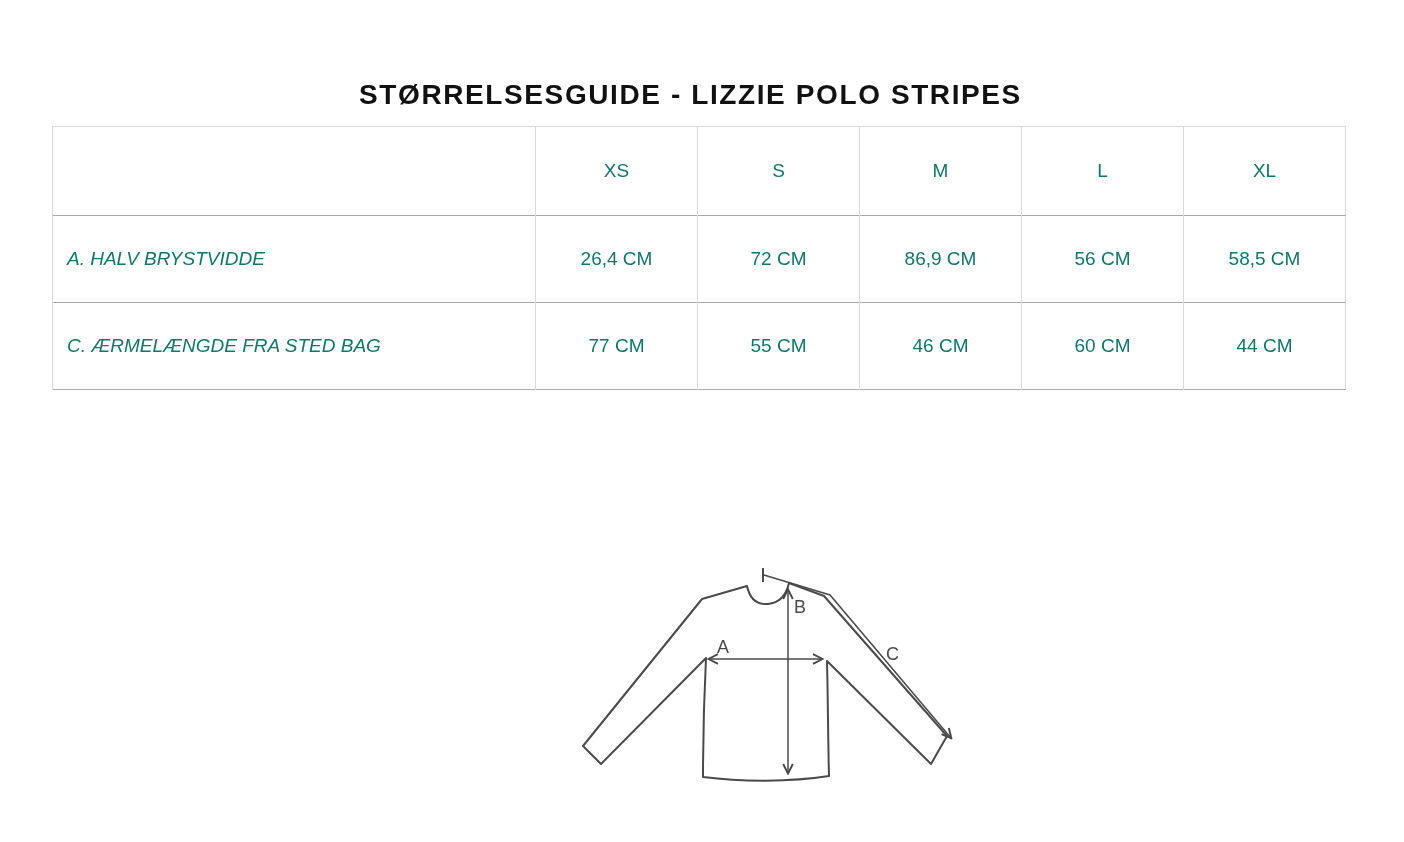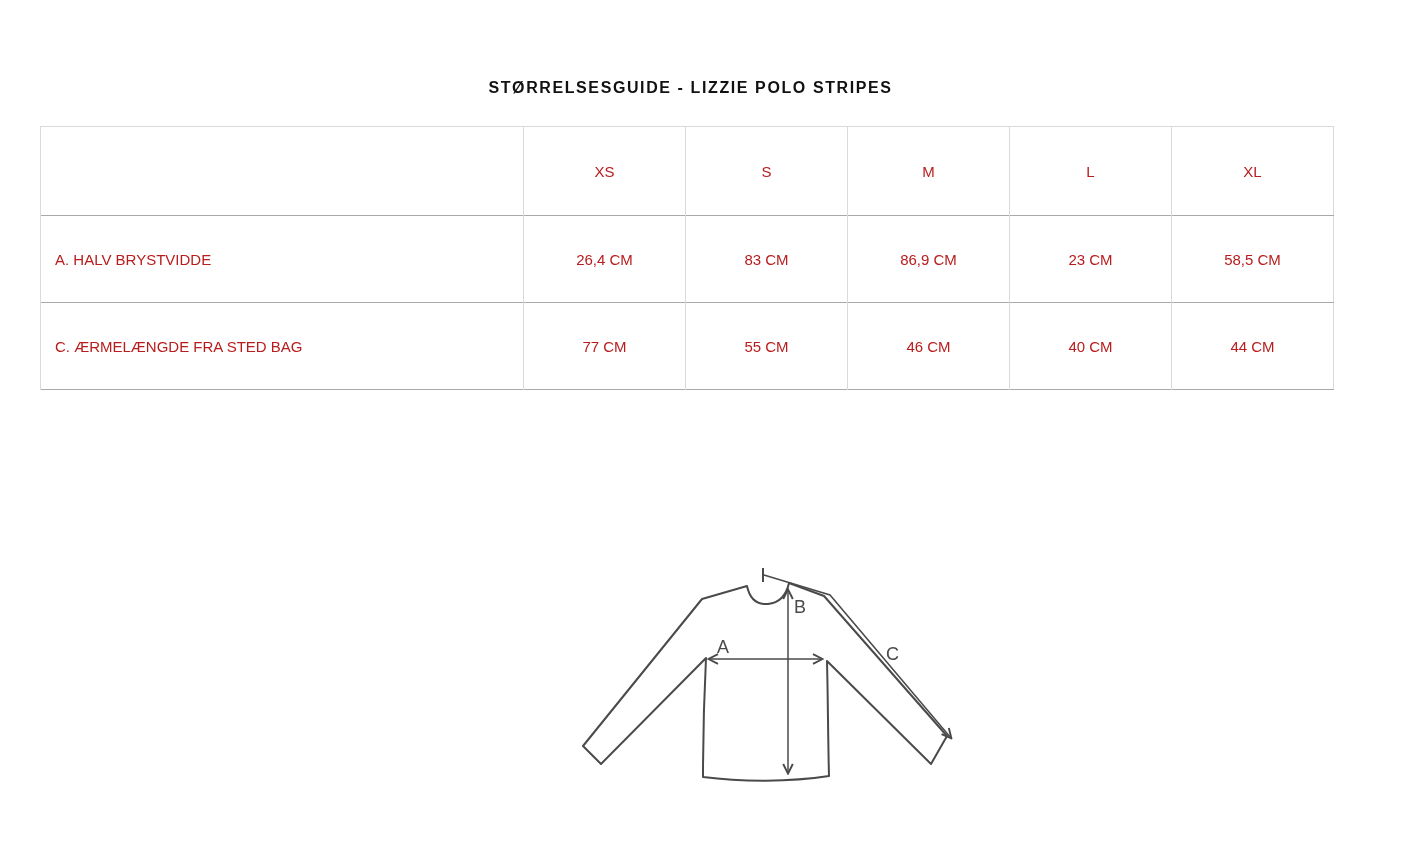--- a/index.html
+++ b/index.html
@@ -15,34 +15,34 @@
     height: 842px;
     background: #ffffff;
     overflow: hidden;
   }
   .title {
     position: absolute;
     left: 44px;
     top: 79px;
     width: 1293px;
     text-align: center;
-    font-size: 16px;
+    font-size: 28px;
     font-weight: bold;
     letter-spacing: 1.6px;
     color: #111111;
     white-space: nowrap;
   }
   table.size-table {
     position: absolute;
-    left: 40px;
+    left: 52px;
     top: 126px;
     border-collapse: collapse;
     table-layout: fixed;
-    font-size: 15px;
-    color: #b91c1c;
+    font-size: 19px;
+    color: #0f766e;
     border-right: 1px solid #d9d9d9;
     border-bottom: 1px solid #a9a9a9;
   }
   table.size-table th,
   table.size-table td {
     border-left: 1px solid #d9d9d9;
     border-top: 1px solid #a9a9a9;
     font-weight: normal;
     text-align: center;
     vertical-align: middle;
@@ -53,20 +53,21 @@
   table.size-table thead th {
     border-top: 1px solid #d9d9d9; 
     height: 88px;
   }
   table.size-table tbody td {
     height: 86px;
   }
   table.size-table .label-cell {
     text-align: left;
     padding-left: 14px;
+    font-style: italic;
   }
   svg.garment {
     position: absolute;
     left: 550px;
     top: 545px;
   }
   svg.garment text {
     font-family: "Liberation Sans", sans-serif;
     font-size: 18px;
     fill: #4a4a4a;
@@ -95,31 +96,31 @@
         <th>S</th>
         <th>M</th>
         <th>L</th>
         <th>XL</th>
       </tr>
     </thead>
     <tbody>
       <tr>
         <td class="label-cell">A. HALV BRYSTVIDDE</td>
         <td>26,4 CM</td>
-        <td>83 CM</td>
+        <td>72 CM</td>
         <td>86,9 CM</td>
-        <td>23 CM</td>
+        <td>56 CM</td>
         <td>58,5 CM</td>
       </tr>
       <tr>
         <td class="label-cell">C. ÆRMELÆNGDE FRA STED BAG</td>
         <td>77 CM</td>
         <td>55 CM</td>
         <td>46 CM</td>
-        <td>40 CM</td>
+        <td>60 CM</td>
         <td>44 CM</td>
       </tr>
     </tbody>
   </table>
 
   <svg class="garment" width="440" height="265" viewBox="550 545 440 265">
     <defs>
       <marker id="arr" viewBox="0 0 10 10" refX="8.5" refY="5" markerWidth="8" markerHeight="8" orient="auto-start-reverse">
         <path d="M1,1 L9,5 L1,9" fill="none" stroke="#4a4a4a" stroke-width="1.6"></path>
       </marker>

